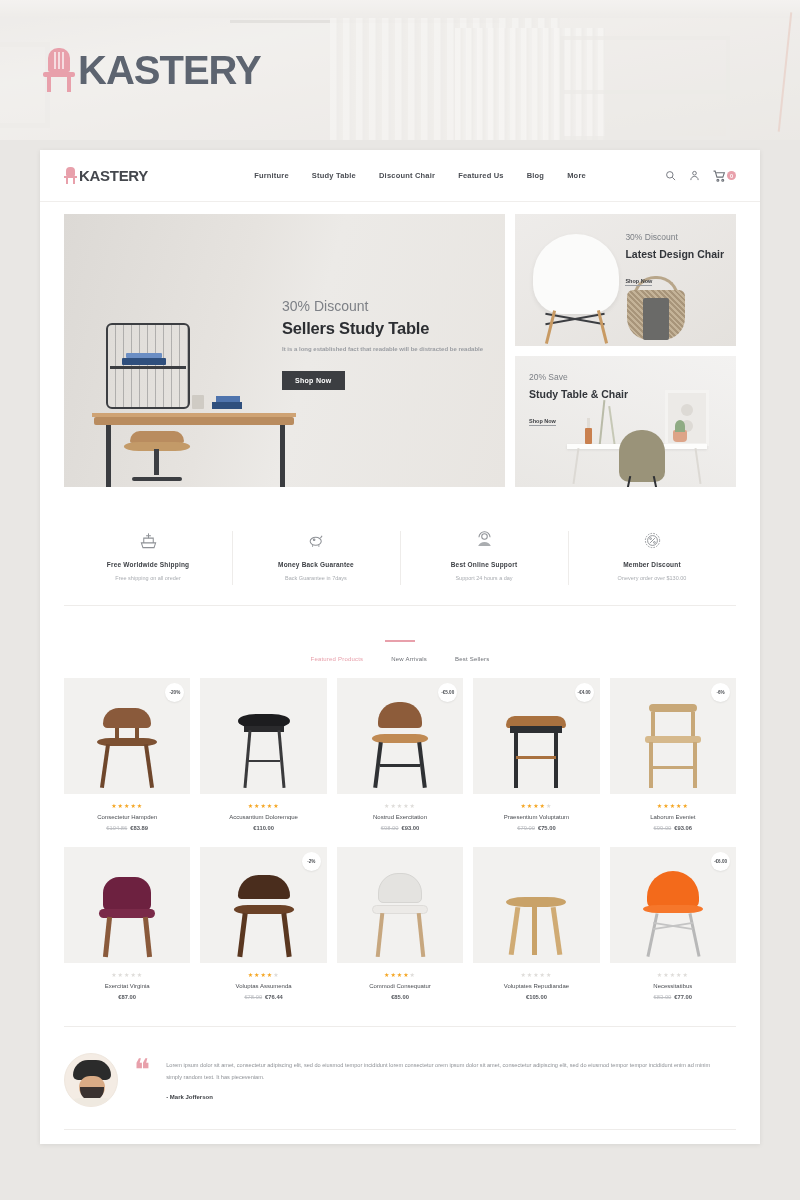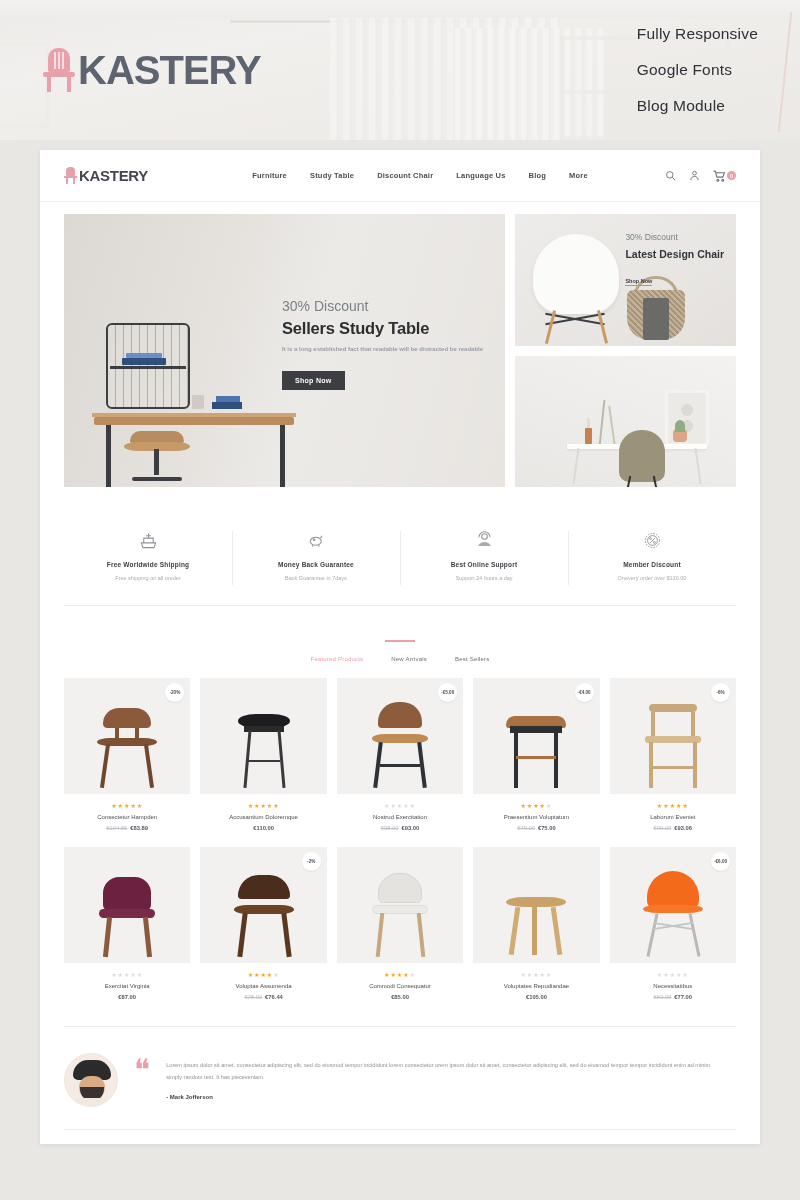--- a/index.html
+++ b/index.html
@@ -288,46 +288,41 @@
     <div class="promo-logo">
       <span class="chair-glyph">
         <span class="back"></span>
           <span class="seat"></span>
         <span class="legL"></span>
           <span class="legR"></span>
       </span>
       <span class="word">KASTERY</span>
     </div>
 
-    <div class="promo-col right">
-      <div class="promo-feat">Fully Responsive</div>
-      <div class="promo-feat">Google Fonts</div>
-      <div class="promo-feat">Blog Module</div>
-    </div>
   </div>
 </div>
 
 <div class="site">
 
   <div class="site-header">
     <div class="brand">
       <span class="chair-mini">
         <span class="b"></span>
           <span class="s"></span>
           <span class="l1"></span>
           <span class="l2"></span>
       </span>
       <span class="brand-word">KASTERY</span>
     </div>
 
     <div class="mainnav">
       <a href="#">Furniture</a>
       <a href="#">Study Table</a>
       <a href="#">Discount Chair</a>
-      <a href="#">Language Us</a>
+      <a href="#">Featured Us</a>
       <a href="#">Blog</a>
       <a href="#">More</a>
     </div>
 
     <div class="header-icons">
       <span class="hicon">
         <svg width="11" height="11" viewBox="0 0 24 24" fill="none" stroke="currentColor" stroke-width="2">
           <circle cx="10.5" cy="10.5" r="7"></circle>
             <line x1="16" y1="16" x2="22" y2="22"></line>
         </svg>
@@ -401,20 +396,25 @@
           <span class="deco c2-frame-d2"></span>
         <span class="deco c2-pot"></span>
           <span class="deco c2-plant"></span>
         <span class="deco c2-candle-t"></span>
           <span class="deco c2-candle"></span>
         <span class="deco c2-desk"></span>
           <span class="deco c2-legA"></span>
           <span class="deco c2-legB"></span>
         <span class="deco c2-chair"></span>
           <span class="deco c2-chairlegs"></span>
+        <div class="hero-txt tl">
+          <div class="c-disc">20% Save</div>
+          <div class="c-title">Study Table &amp; Chair</div>
+          <span class="shop-link">Shop Now</span>
+        </div>
       </div>
     </div>
   </div>
 
   <div class="services">
     <div class="svc">
       <div class="svc-icon">
         <svg width="19" height="19" viewBox="0 0 24 24" fill="none" stroke="currentColor" stroke-width="1.3">
           <path d="M3 15l2 6h14l2-6z"></path>
             <path d="M6 15V9h12v6"></path>

